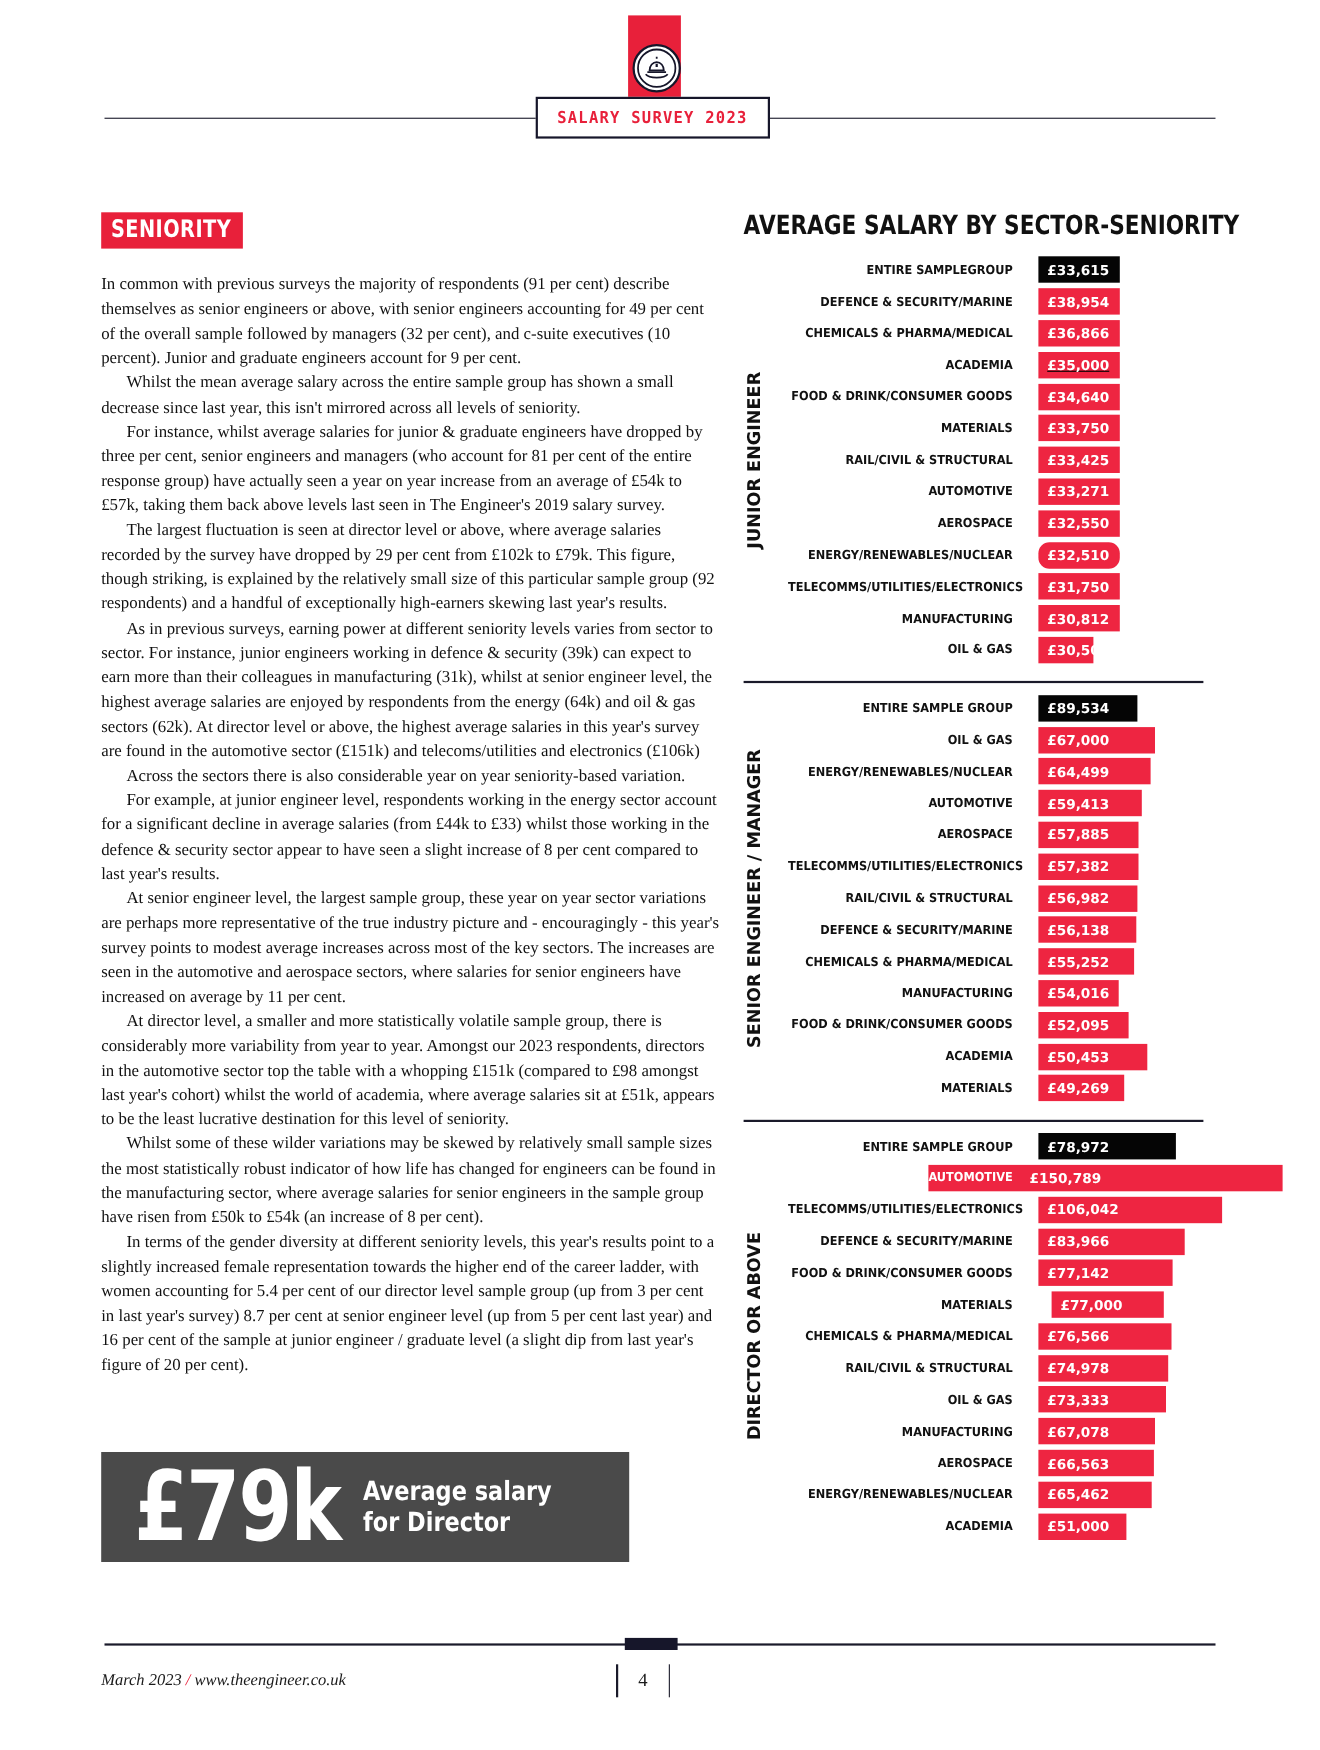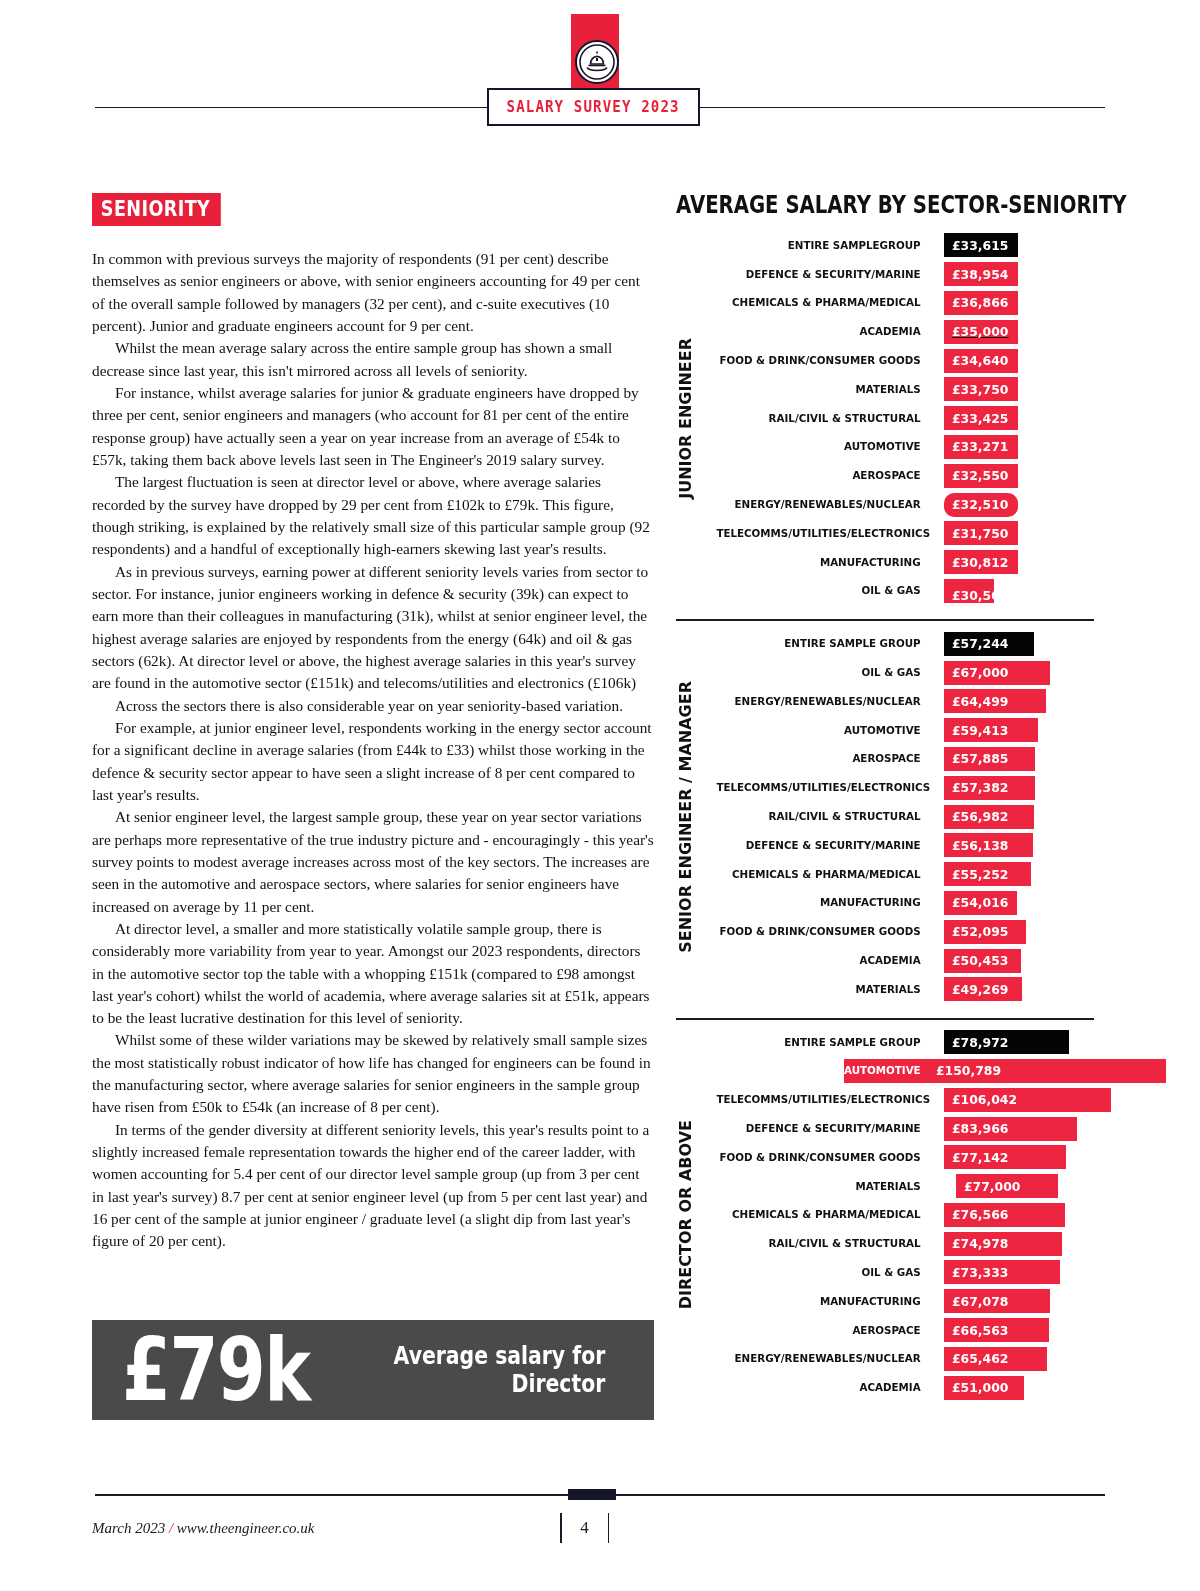--- a/index.html
+++ b/index.html
@@ -41,24 +41,23 @@
     font-family:"DejaVu Sans",sans-serif;font-weight:bold;
     font-size:22px;letter-spacing:0.5px;line-height:1;
     transform:scaleX(0.80);transform-origin:left center;
   }
   .body-text{margin-top:22px;font-size:15.3px;line-height:1.46;color:#111;text-align:left;}
   .body-text p{margin:0;text-indent:1.5em;}
   .body-text p.first{text-indent:0;}
 
   
   .callout{
-    position:absolute;left:92px;top:1320px;width:562px;height:100px;
+    position:absolute;left:92px;top:1320px;width:480px;height:100px;
     background:#4a4a4a;color:#fff;display:flex;align-items:center;
     overflow:hidden;
-    text-align:right;
   }
   .callout-big{
     font-family:"DejaVu Sans",sans-serif;font-weight:bold;font-size:88px;
     line-height:0.85;margin-left:30px;letter-spacing:-2px;
     transform:scaleX(0.80);transform-origin:left center;
   }
   .callout-sub{
     font-family:"DejaVu Sans",sans-serif;font-weight:bold;font-size:24px;
     margin-left:-26px;letter-spacing:0px;
     transform:scaleX(0.85);transform-origin:left center;
@@ -268,38 +267,38 @@
                 <div class="row-label">MANUFACTURING</div>
                 <div class="bar-wrap">
                   <div class="bar" style="width: 74px;">
                     <span class="bar-val">£30,812</span>
                   </div>
                 </div>
               </div>
               <div class="row">
                 <div class="row-label">OIL &amp; GAS</div>
                 <div class="bar-wrap">
-                  <div class="bar" style="width: 50px; align-items: flex-end;">
+                  <div class="bar" style="width: 50px;">
                     <span class="bar-val">£30,500</span>
                   </div>
                 </div>
               </div>
             </div>
           </div>
         </div>
         <div class="chart-block">
           <div class="chart-sep"></div>
           <div class="chart-body">
             <div class="group-label">SENIOR ENGINEER / MANAGER</div>
             <div class="rows">
               <div class="row">
                 <div class="row-label">ENTIRE SAMPLE GROUP</div>
                 <div class="bar-wrap">
                   <div class="bar dark" style="width: 90.3519px;">
-                    <span class="bar-val">£57,244</span>
+                    <span class="bar-val">£89,534</span>
                   </div>
                 </div>
               </div>
               <div class="row">
                 <div class="row-label">OIL &amp; GAS</div>
                 <div class="bar-wrap">
                   <div class="bar" style="width: 105.75px;">
                     <span class="bar-val">£67,000</span>
                   </div>
                 </div>
@@ -372,21 +371,21 @@
                 <div class="row-label">FOOD &amp; DRINK/CONSUMER GOODS</div>
                 <div class="bar-wrap">
                   <div class="bar" style="width: 82.2249px;">
                     <span class="bar-val">£52,095</span>
                   </div>
                 </div>
               </div>
               <div class="row">
                 <div class="row-label">ACADEMIA</div>
                 <div class="bar-wrap">
-                  <div class="bar" style="width: 77px;">
+                  <div class="bar" style="width: 99px;">
                     <span class="bar-val">£50,453</span>
                   </div>
                 </div>
               </div>
               <div class="row">
                 <div class="row-label">MATERIALS</div>
                 <div class="bar-wrap">
                   <div class="bar" style="width: 77.7644px;">
                     <span class="bar-val">£49,269</span>
                   </div>

